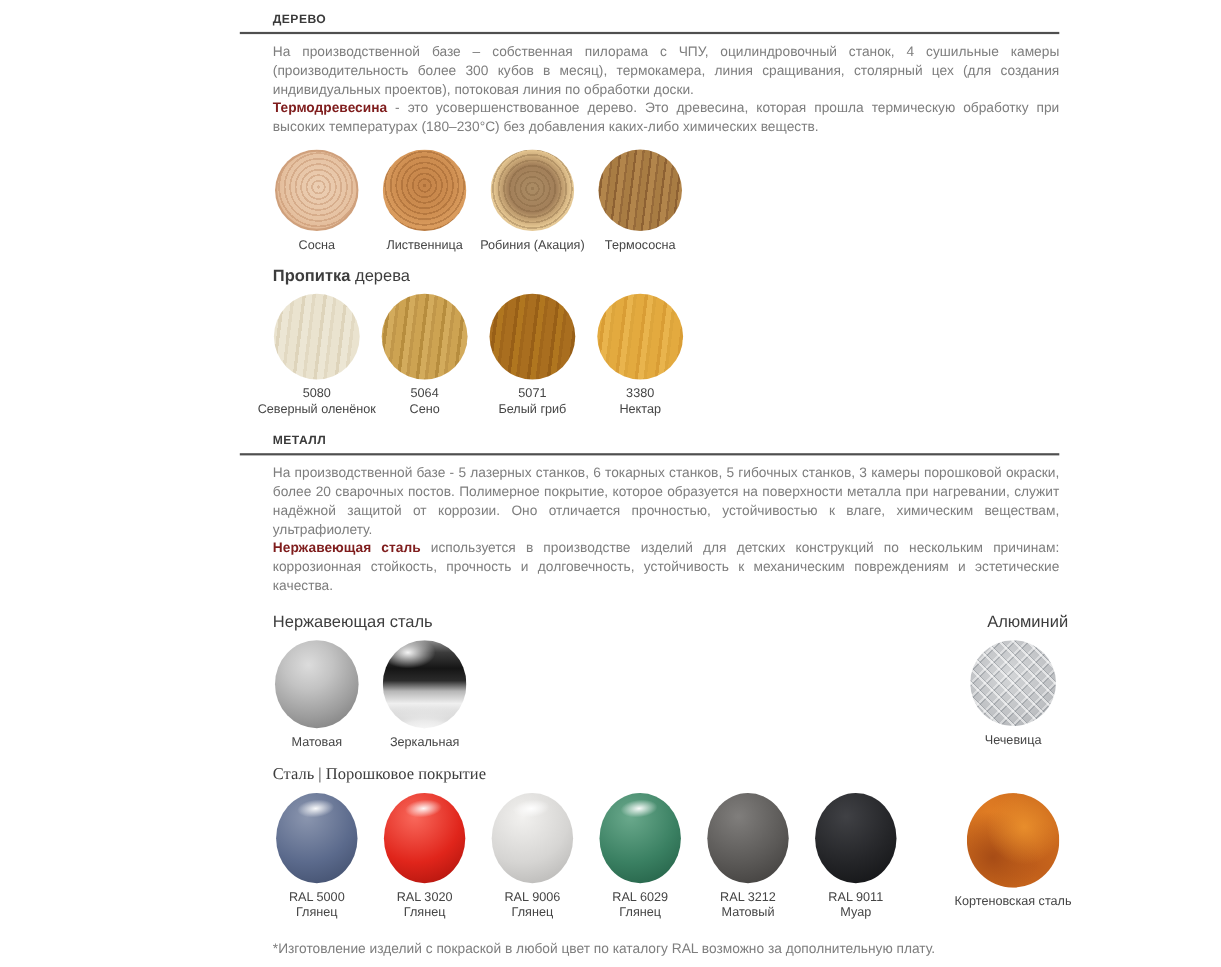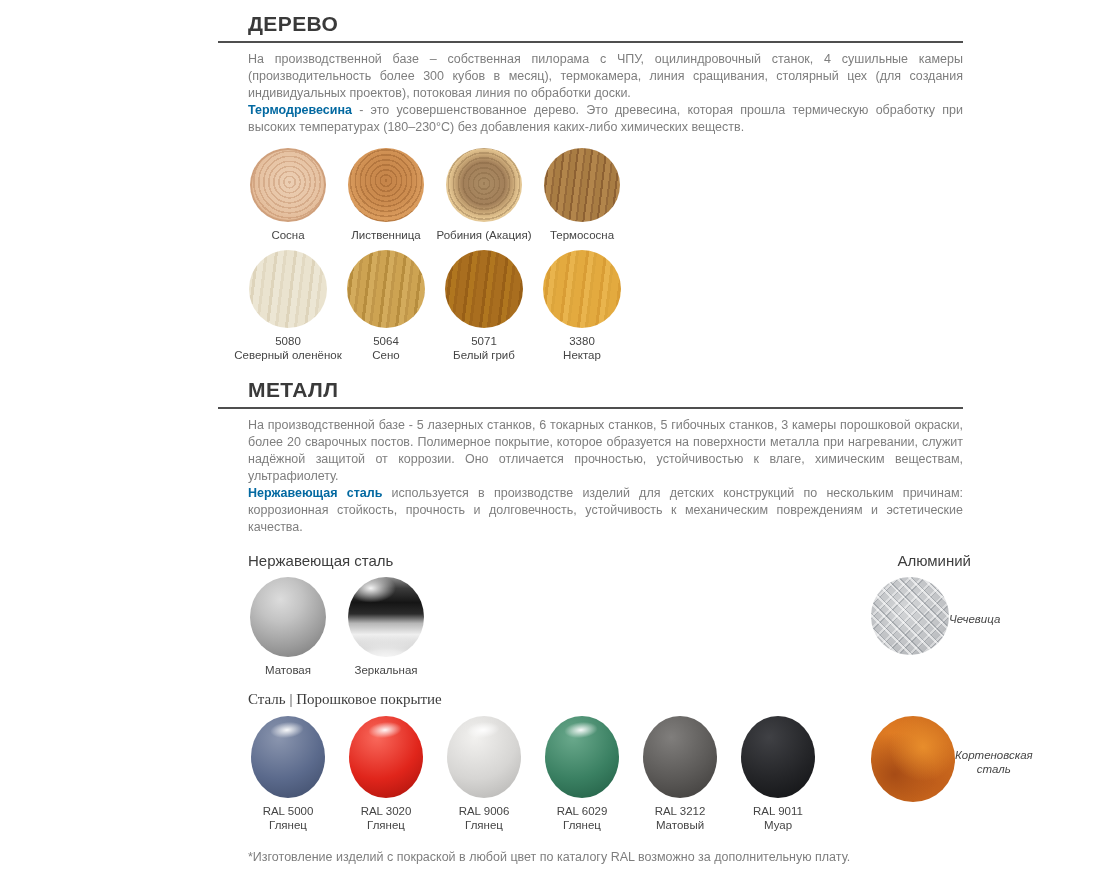--- a/index.html
+++ b/index.html
@@ -7,51 +7,51 @@
   .page {
     position: relative;
     width: 1110px; height: 879px;
     background: #ffffff;
     font-family: "Liberation Sans", sans-serif;
     overflow: hidden;
   }
   .content { margin-left: 248px; width: 715px; padding-top: 12px; }
 
   h2.sec-title {
-    font-size: 21px; font-weight: bold; color: #3a3a3a;
+    font-size: 11px; font-weight: bold; color: #3a3a3a;
     letter-spacing: 0.4px;
   }
   .rule {
     border-top: 2px solid #4f4f4f;
     margin: 5px 0 0 -30px;
   }
   p.body {
     font-size: 12.5px; line-height: 17px; color: #7e7e7e;
     text-align: justify;
   }
   p.body.first { margin-top: 8px; }
-  p.body strong { color: #0369a1; font-weight: bold; }
+  p.body strong { color: #7f1d1d; font-weight: bold; }
 
   .subhead {
     font-size: 15px; font-weight: 500; color: #3d3d3d;
   }
   .head-row { display: flex; justify-content: space-between; align-items: flex-end; }
 
   .swatch-row {
     display: flex; align-items: flex-start;
     margin-left: -9px;
   }
   .swatch-item {
     width: 98px; display: flex; flex-direction: column; align-items: center;
     flex: 0 0 auto;
   }
   .right-col {
     width: 100px; margin-left: auto; margin-right: -8px;
-    display: flex; flex-direction: row; align-items: center;
-    flex: 0 0 auto; text-align: center; font-style: italic;
+    display: flex; flex-direction: column; align-items: center;
+    flex: 0 0 auto; text-align: center;
   }
   .right-head { width: 100px; margin-right: -8px; text-align: right; }
 
   .slabel {
     margin-top: 6px; font-size: 11.5px; line-height: 14px;
     color: #454545; text-align: center; width: 110px;
   }
   .slabel.nowrap { white-space: nowrap; width: auto; }
   .slabel .code-line { display:block; }
 
@@ -171,20 +171,21 @@
         <div class="swatch-item">
           <div class="circle wood-robinia"></div>
           <div class="slabel nowrap">Робиния (Акация)</div>
         </div>
         <div class="swatch-item">
           <div class="circle wood-thermo"></div>
           <div class="slabel nowrap">Термососна</div>
         </div>
       </div>
 
+      <div class="subhead head-propitka"><strong>Пропитка</strong><span> дерева</span></div>
 
       <div class="swatch-row row-propitka">
         <div class="swatch-item">
           <div class="circle tint p5080"></div>
           <div class="slabel"><span class="code-line">5080</span><span>Северный оленёнок</span></div>
         </div>
         <div class="swatch-item">
           <div class="circle tint p5064"></div>
           <div class="slabel"><span class="code-line">5064</span><span>Сено</span></div>
         </div>

